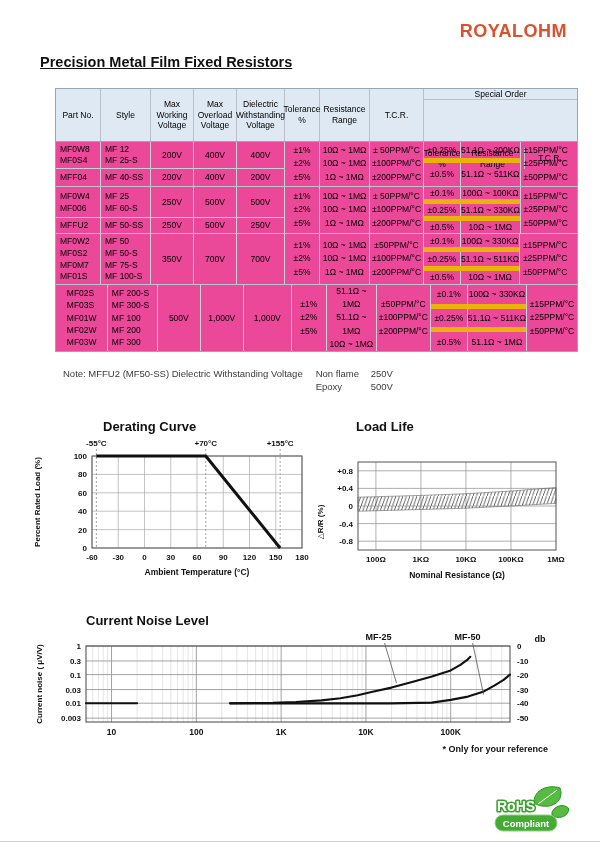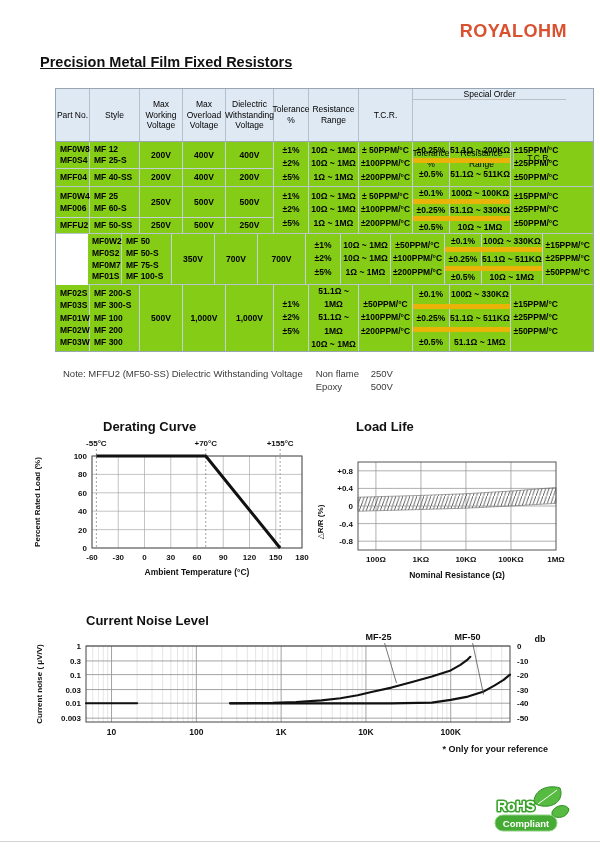--- a/index.html
+++ b/index.html
@@ -10,25 +10,25 @@
   .page-title{position:absolute;left:40px;top:54px;font-size:14.5px;font-weight:bold;color:#111;text-decoration:underline;}
 
   
   .tbl{position:absolute;left:55px;top:88px;border:1px solid #98a5b2;font-size:8.5px;color:#000;}
   .thead{display:flex;background:#dfe9f3;border-bottom:1px solid #98a5b2;height:52px;font-weight:400;}
   .hcell{display:flex;align-items:center;justify-content:center;text-align:center;
          white-space:pre-line;line-height:1.25;border-right:1px solid #b5c0ca;box-sizing:border-box;}
   .sp-head{display:flex;flex-direction:column;box-sizing:border-box;gap:48px;}
   .sp-strip{height:16px;display:flex;align-items:center;justify-content:center;border-bottom:1px solid #b5c0ca;}
   .sp-row{flex:1;display:flex;}
-  .w0{width:34px}.w1{width:50px}.w2{width:43px}.w3{width:43px}.w4{width:48px}
+  .w0{width:45px}.w1{width:50px}.w2{width:43px}.w3{width:43px}.w4{width:48px}
   .w5{width:35px}.w6{width:50px}.w7{width:54px}.w8{width:37px}.w9{width:64px}.w10{width:50px}
   .no-br{border-right:none !important;}
-  .grp{display:flex;border-bottom:1px solid #b9c4cf;font-weight:bold;background:#84cc16;}
-  .grp:last-child{border-bottom:none;}
+  .grp{display:flex;border-bottom:1px solid #b9c4cf;font-weight:normal;background:#ec4899;}
+  .grp:last-child{border-bottom:none;justify-content:flex-end;}
   .blockA{display:flex;flex-direction:column;}
   .subrow{display:flex;}
   .subrow.sb{border-bottom:1px solid #c5cfd8;}
   .scell{display:flex;flex-direction:column;justify-content:space-evenly;align-items:center;
          border-right:1px solid #c5cfd8;box-sizing:border-box;padding:1px 0;line-height:1.2;}
   .scell.ta-l{align-items:flex-start;padding-left:4px;}
   .cellC{display:flex;align-items:center;justify-content:center;text-align:center;white-space:pre-line;
          line-height:1.55;border-right:1px solid #c5cfd8;box-sizing:border-box;}
   .blockB{display:flex;flex-direction:column;border-right:1px solid #c5cfd8;box-sizing:border-box;}
   .sprow{display:flex;flex:1;}
@@ -213,21 +213,21 @@
             </div>
             <div class="sprow" style="flex: 1 1 0%;">
               <div class="sptol">±0.5%</div>
               <div class="sprange">10Ω ~ 1MΩ</div>
             </div>
           </div>
           <div class="cellC w10 no-br">±15PPM/°C
 ±25PPM/°C
 ±50PPM/°C</div>
         </div>
-        <div class="grp" style="min-height: 50px; margin-left: 32px;">
+        <div class="grp" style="min-height: 50px;">
           <div class="blockA">
             <div class="subrow" style="flex: 1 1 0%;">
               <div class="scell w0 ta-l">
                 <div>MF0W2</div>
                 <div>MF0S2</div>
                 <div>MF0M7</div>
                 <div>MF01S</div>
               </div>
               <div class="scell w1 ta-l">
                 <div>MF 50</div>

